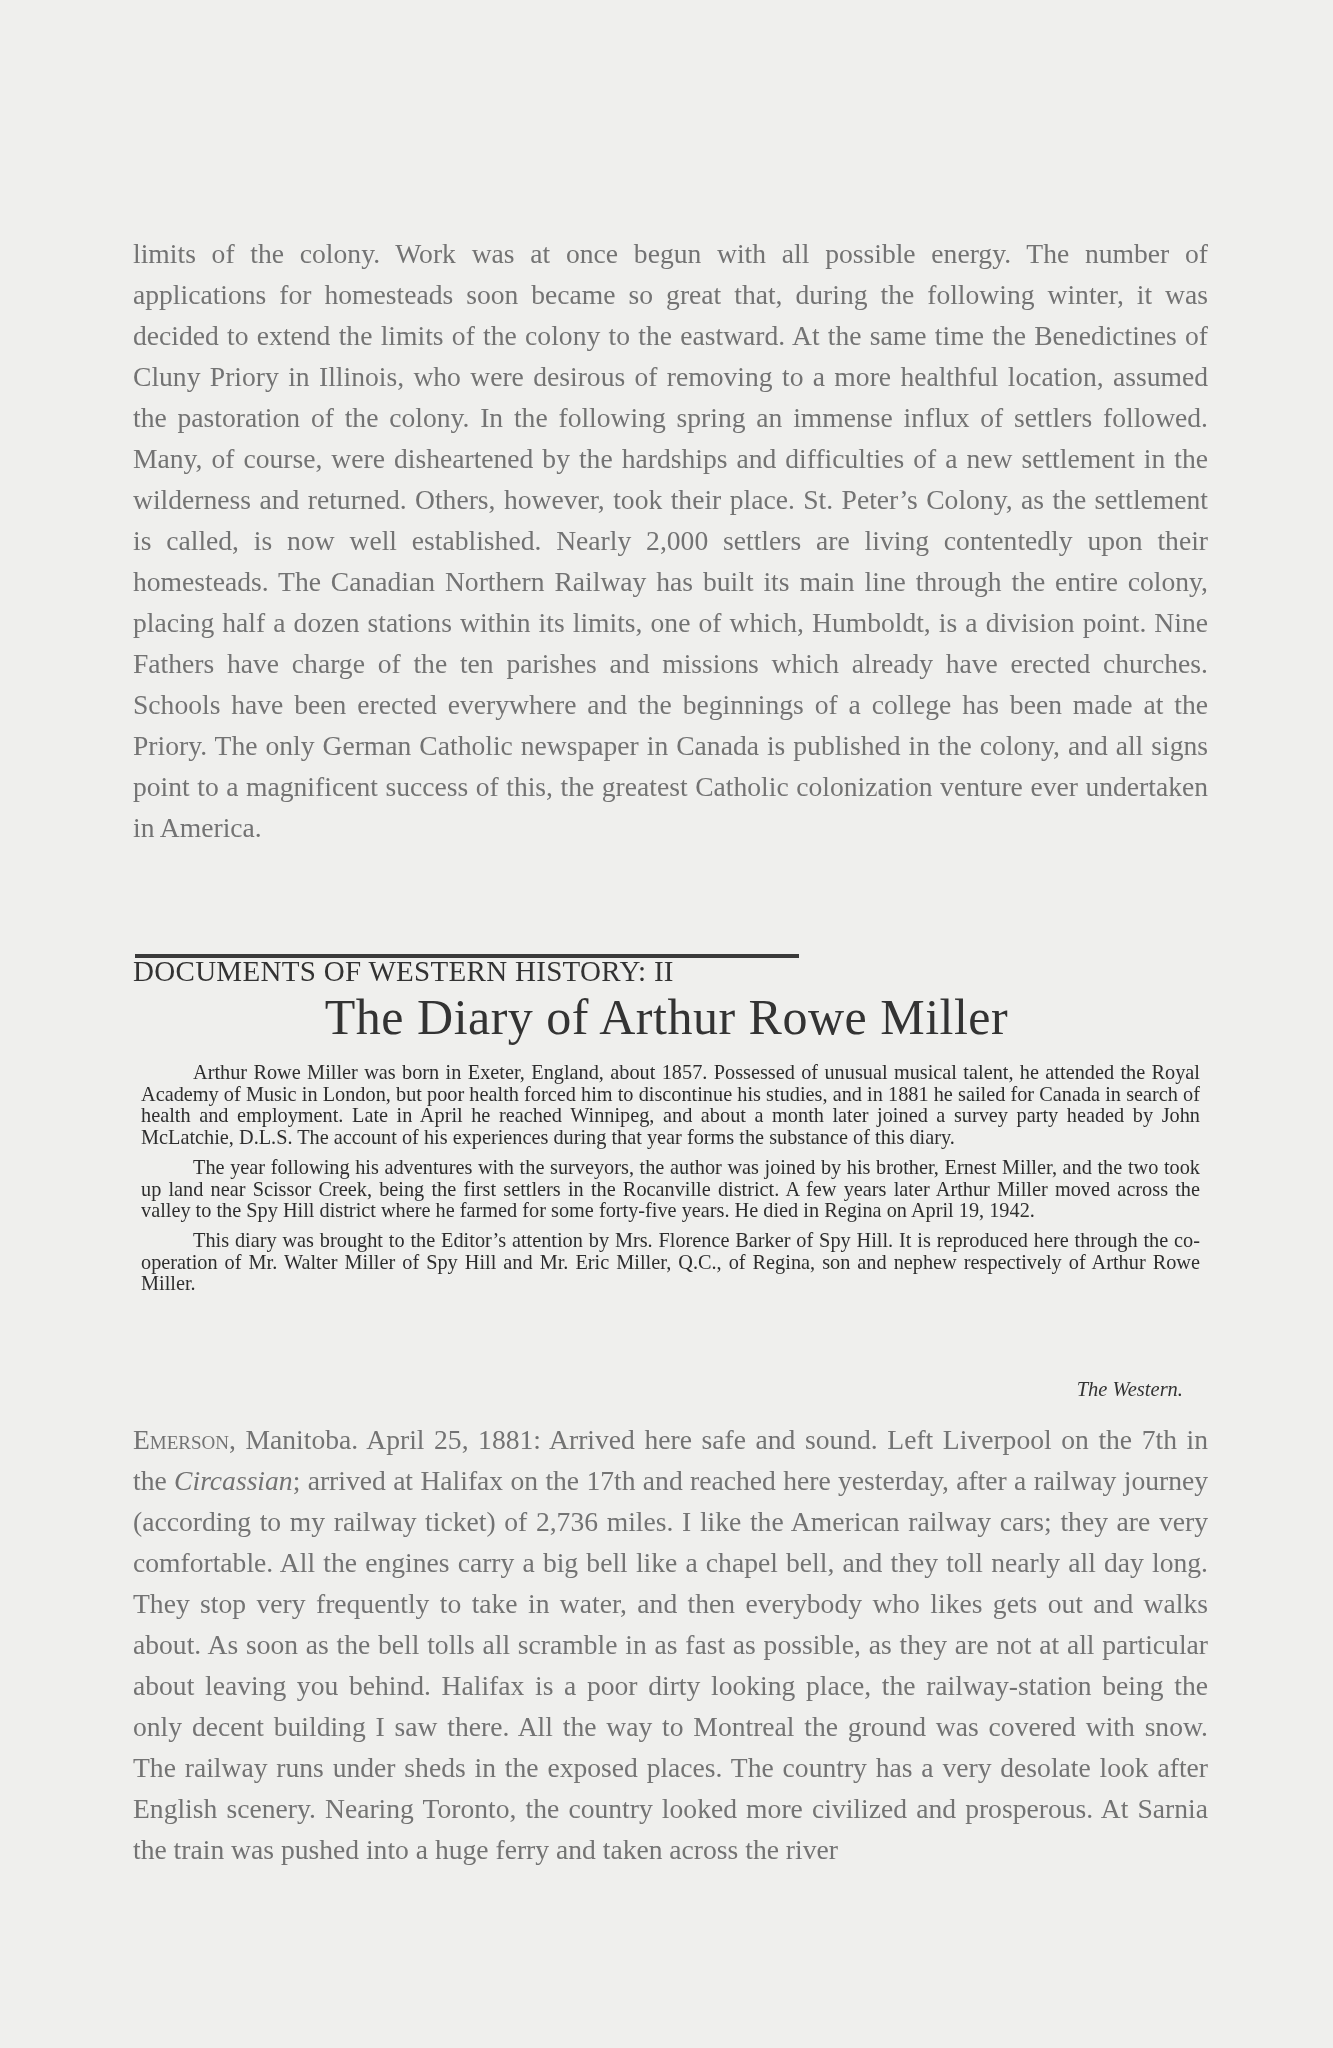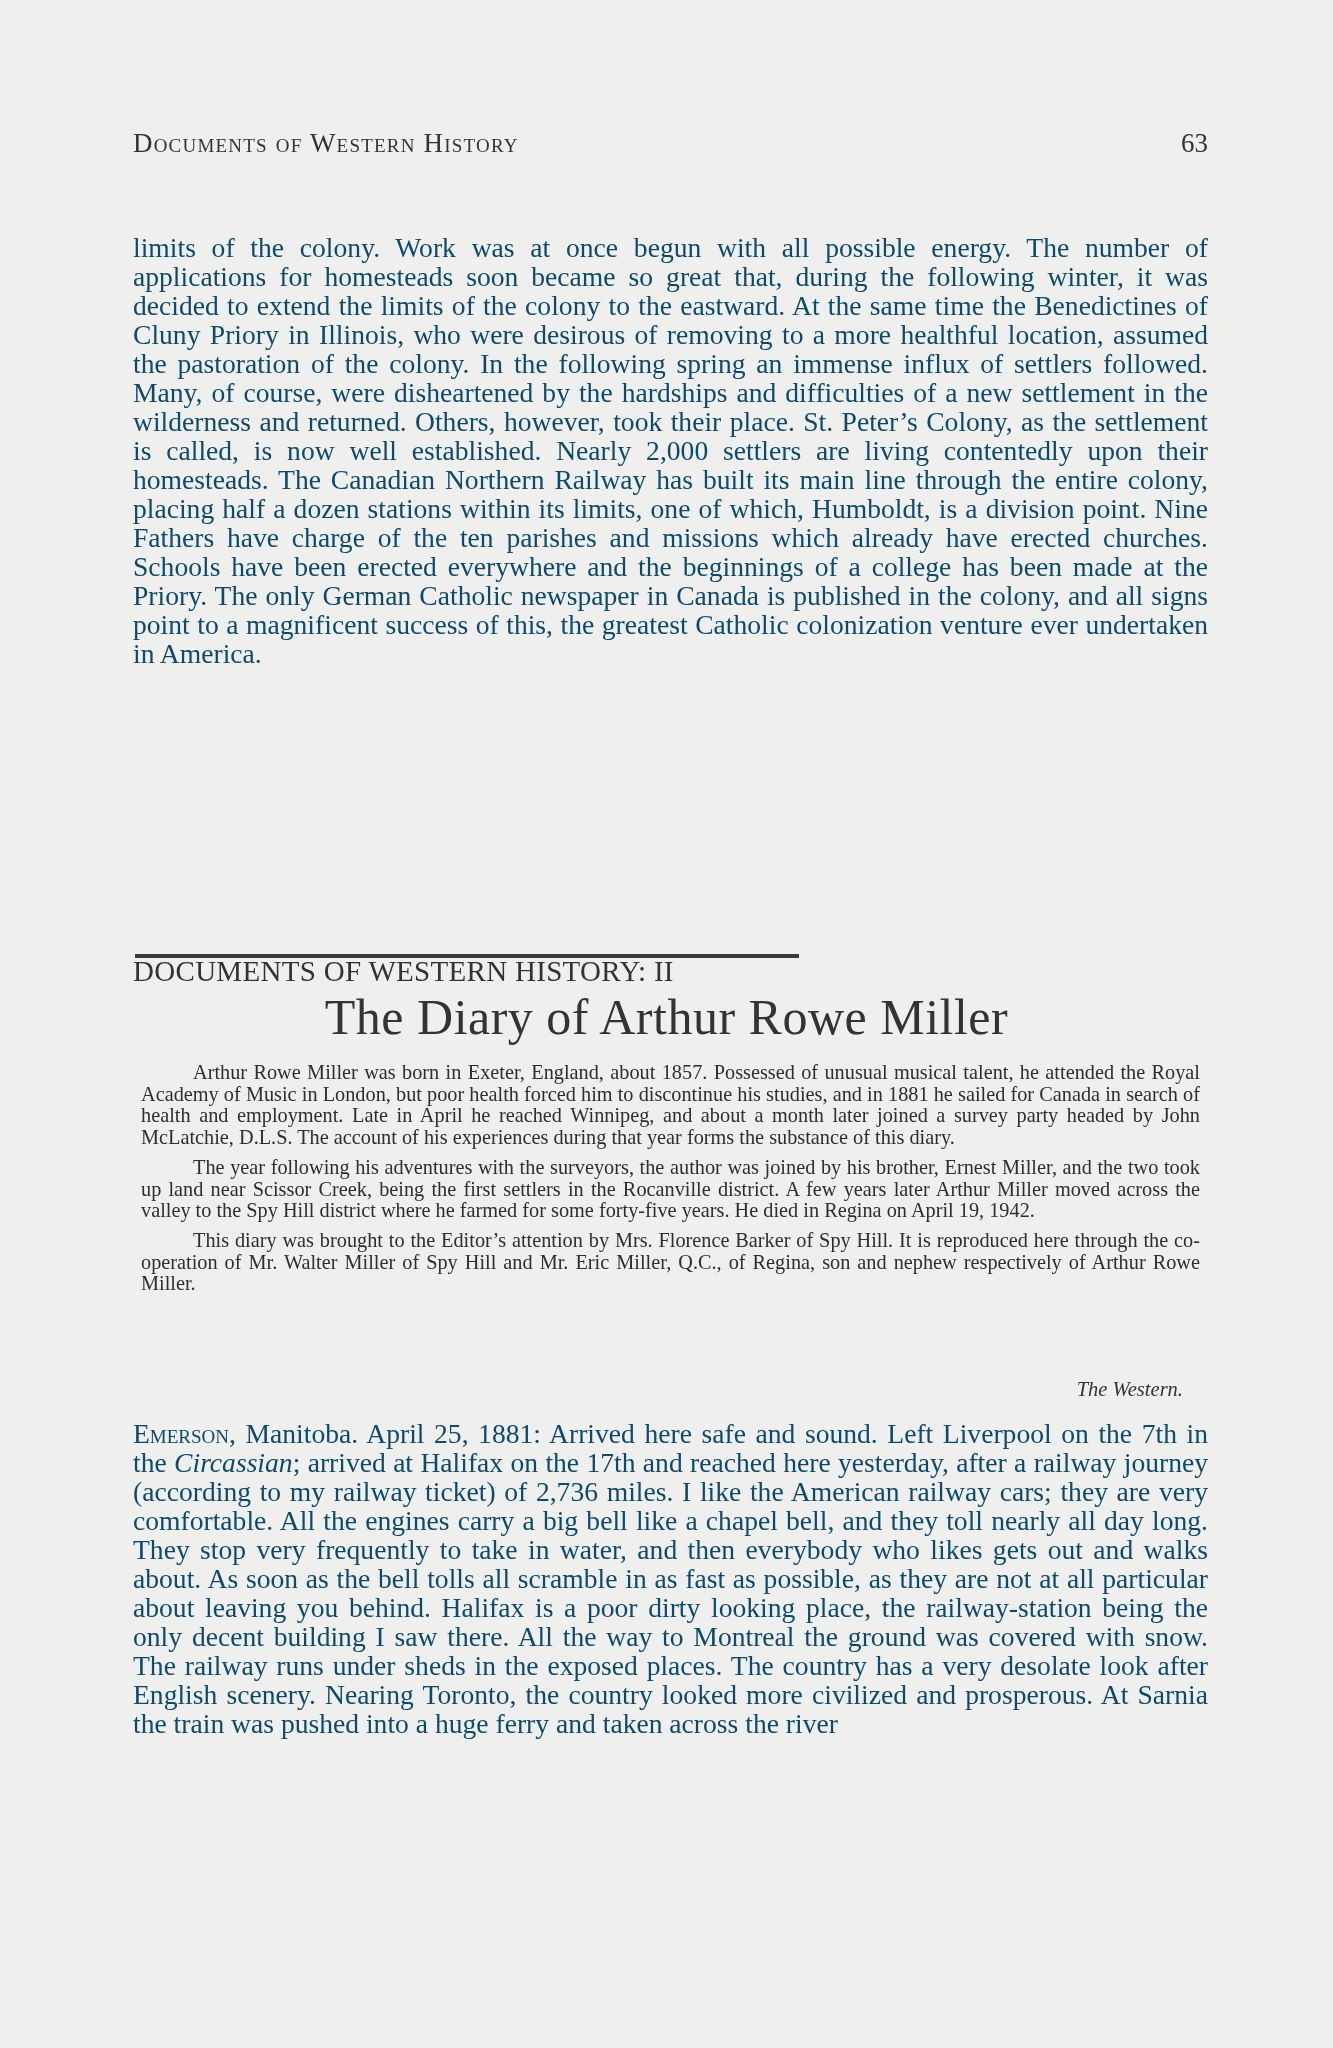--- a/index.html
+++ b/index.html
@@ -19,22 +19,22 @@
     position: absolute; left: 0; top: 0;
     font-size: 27px; letter-spacing: 1.2px; font-variant: small-caps;
     color: #333;
   }
   .page-number {
     position: absolute; right: 0; top: 0;
     font-size: 27px; color: #333;
   }
   .body-text {
     position: absolute; left: 133px; width: 1075px;
-    font-size: 27.6px; line-height: 29px;
-    text-align: justify; color: #0c4a6e;
+    font-size: 27.6px; line-height: 41px;
+    text-align: justify; color: #737373;
   }
   .body-text p { margin: 0; }
   .continued { top: 233px; }
   .section-head {
     position: absolute; left: 133px; top: 918px;
     font-size: 29px; letter-spacing: 0.3px; color: #333; margin-top: 37px;
   }
   .section-rule {
     position: absolute; left: 135px; top: 954px; width: 664px; height: 4px;
     background: #3a3a3a;
@@ -56,24 +56,20 @@
   }
   .diary { top: 1419px; }
   .smallcaps { font-variant: small-caps; }
   .italic { font-style: italic; }
 </style>
 </head>
 <body>
 
 <div class="page">
 
-  <div class="running-head">
-    <span class="running-title">Documents of Western History</span>
-    <span class="page-number">63</span>
-  </div>
 
   <div class="body-text continued">
     <p>limits of the colony. Work was at once begun with all possible energy. The number of applications for homesteads soon became so great that, during the following winter, it was decided to extend the limits of the colony to the eastward. At the same time the Benedictines of Cluny Priory in Illinois, who were desirous of removing to a more healthful location, assumed the pastoration of the colony. In the following spring an immense influx of settlers followed. Many, of course, were disheartened by the hardships and difficulties of a new settlement in the wilderness and returned. Others, however, took their place. St. Peter’s Colony, as the settle­ment is called, is now well established. Nearly 2,000 settlers are living contentedly upon their homesteads. The Canadian Northern Railway has built its main line through the entire colony, placing half a dozen stations within its limits, one of which, Humboldt, is a division point. Nine Fathers have charge of the ten parishes and missions which already have erected churches. Schools have been erected everywhere and the beginnings of a college has been made at the Priory. The only German Catholic newspaper in Canada is published in the colony, and all signs point to a magnificent success of this, the greatest Catholic colonization venture ever undertaken in America.</p>
   </div>
 
   <div class="section-head">DOCUMENTS OF WESTERN HISTORY: II</div>
   <div class="section-rule"></div>
 
   <div class="article-title">The Diary of Arthur Rowe Miller</div>
 

